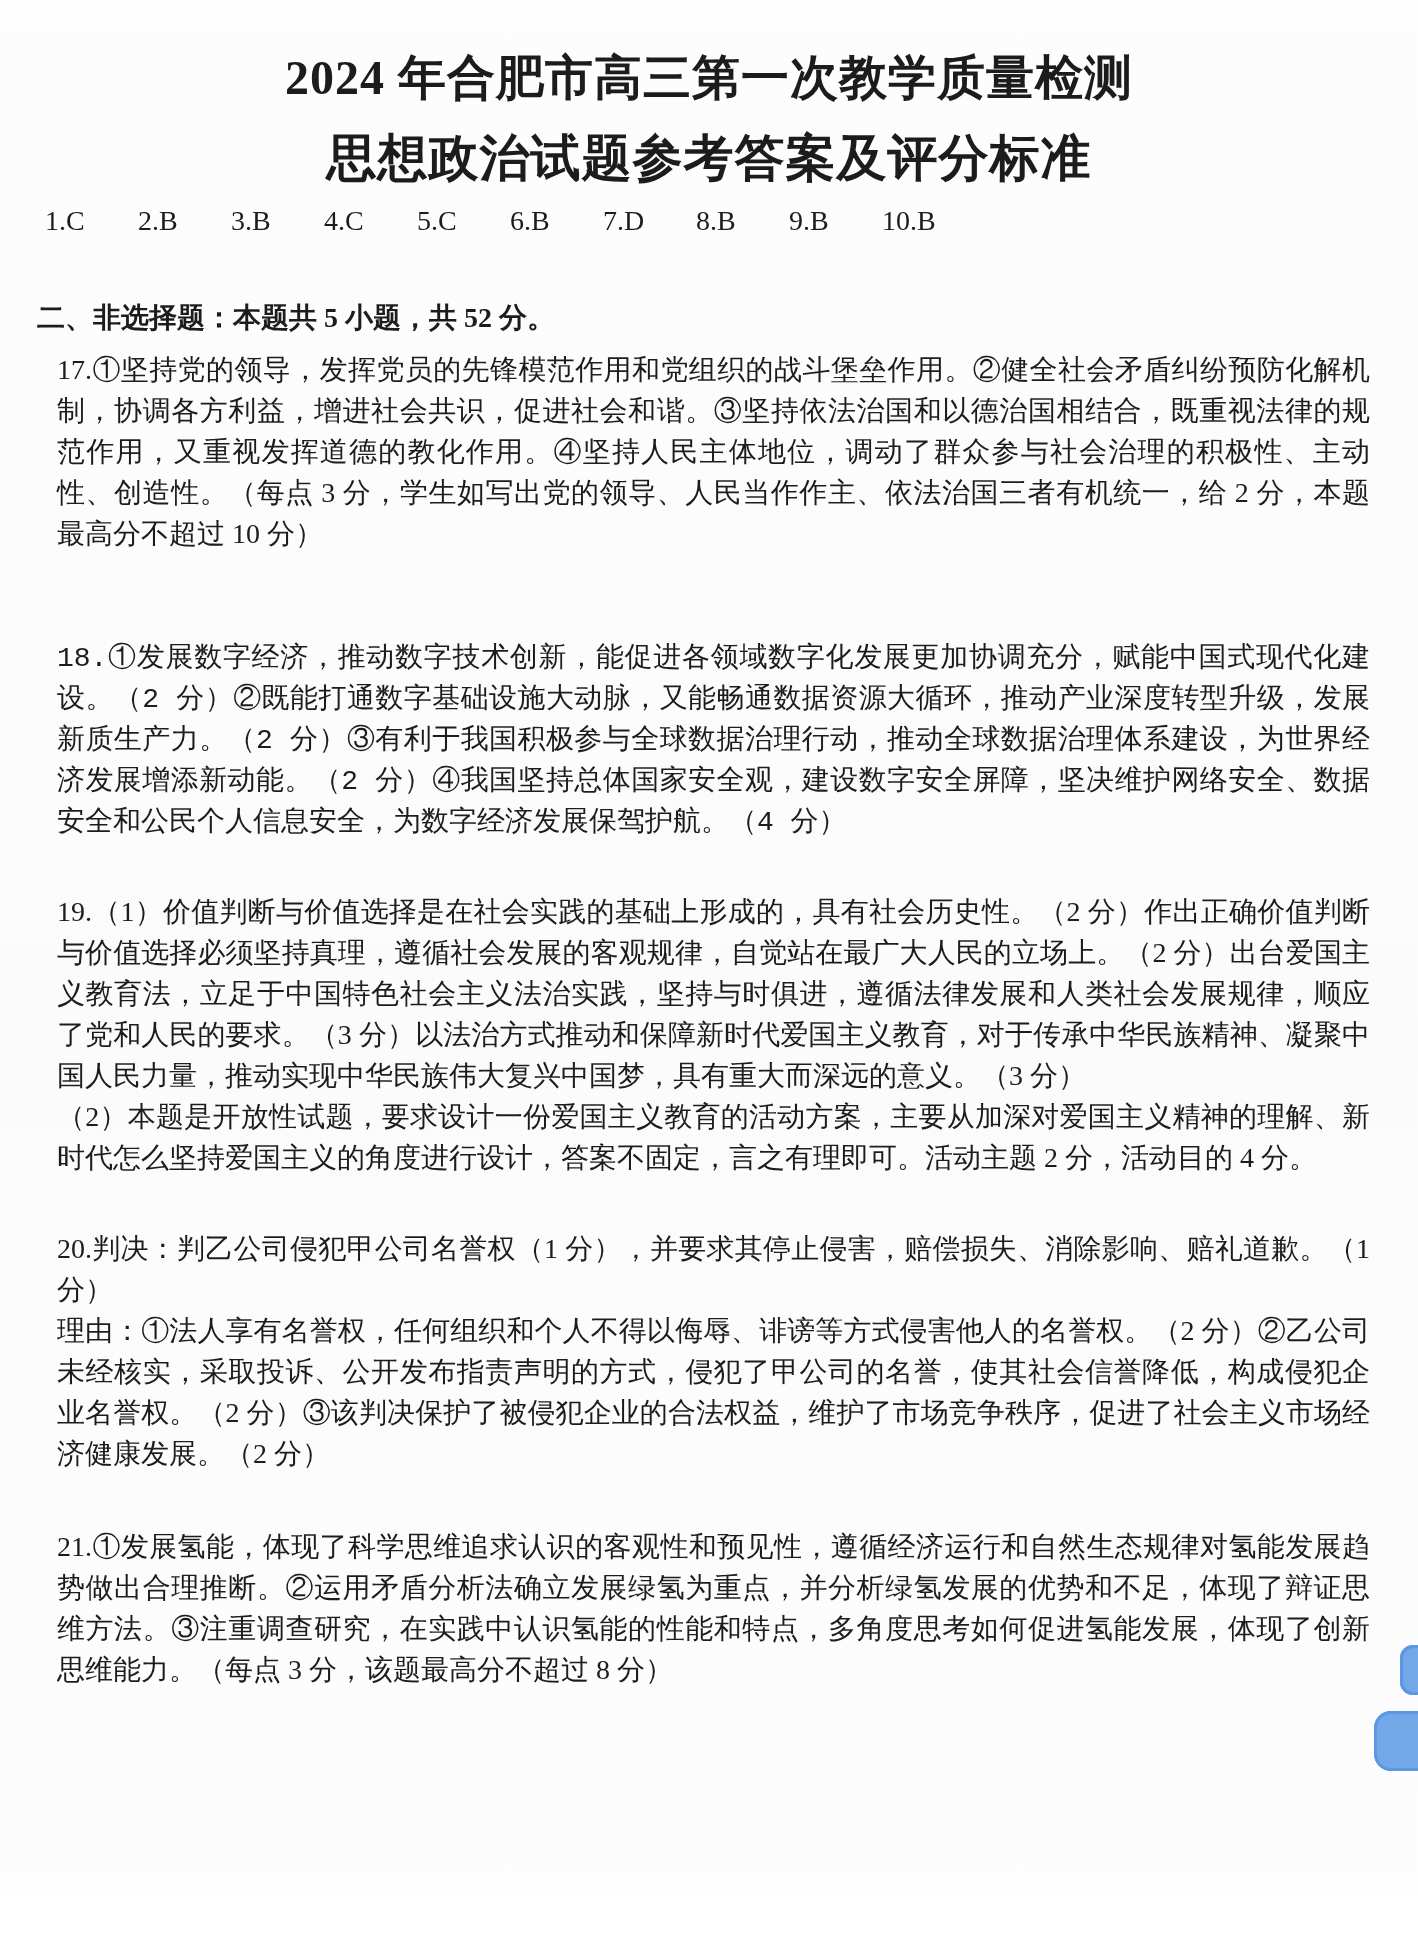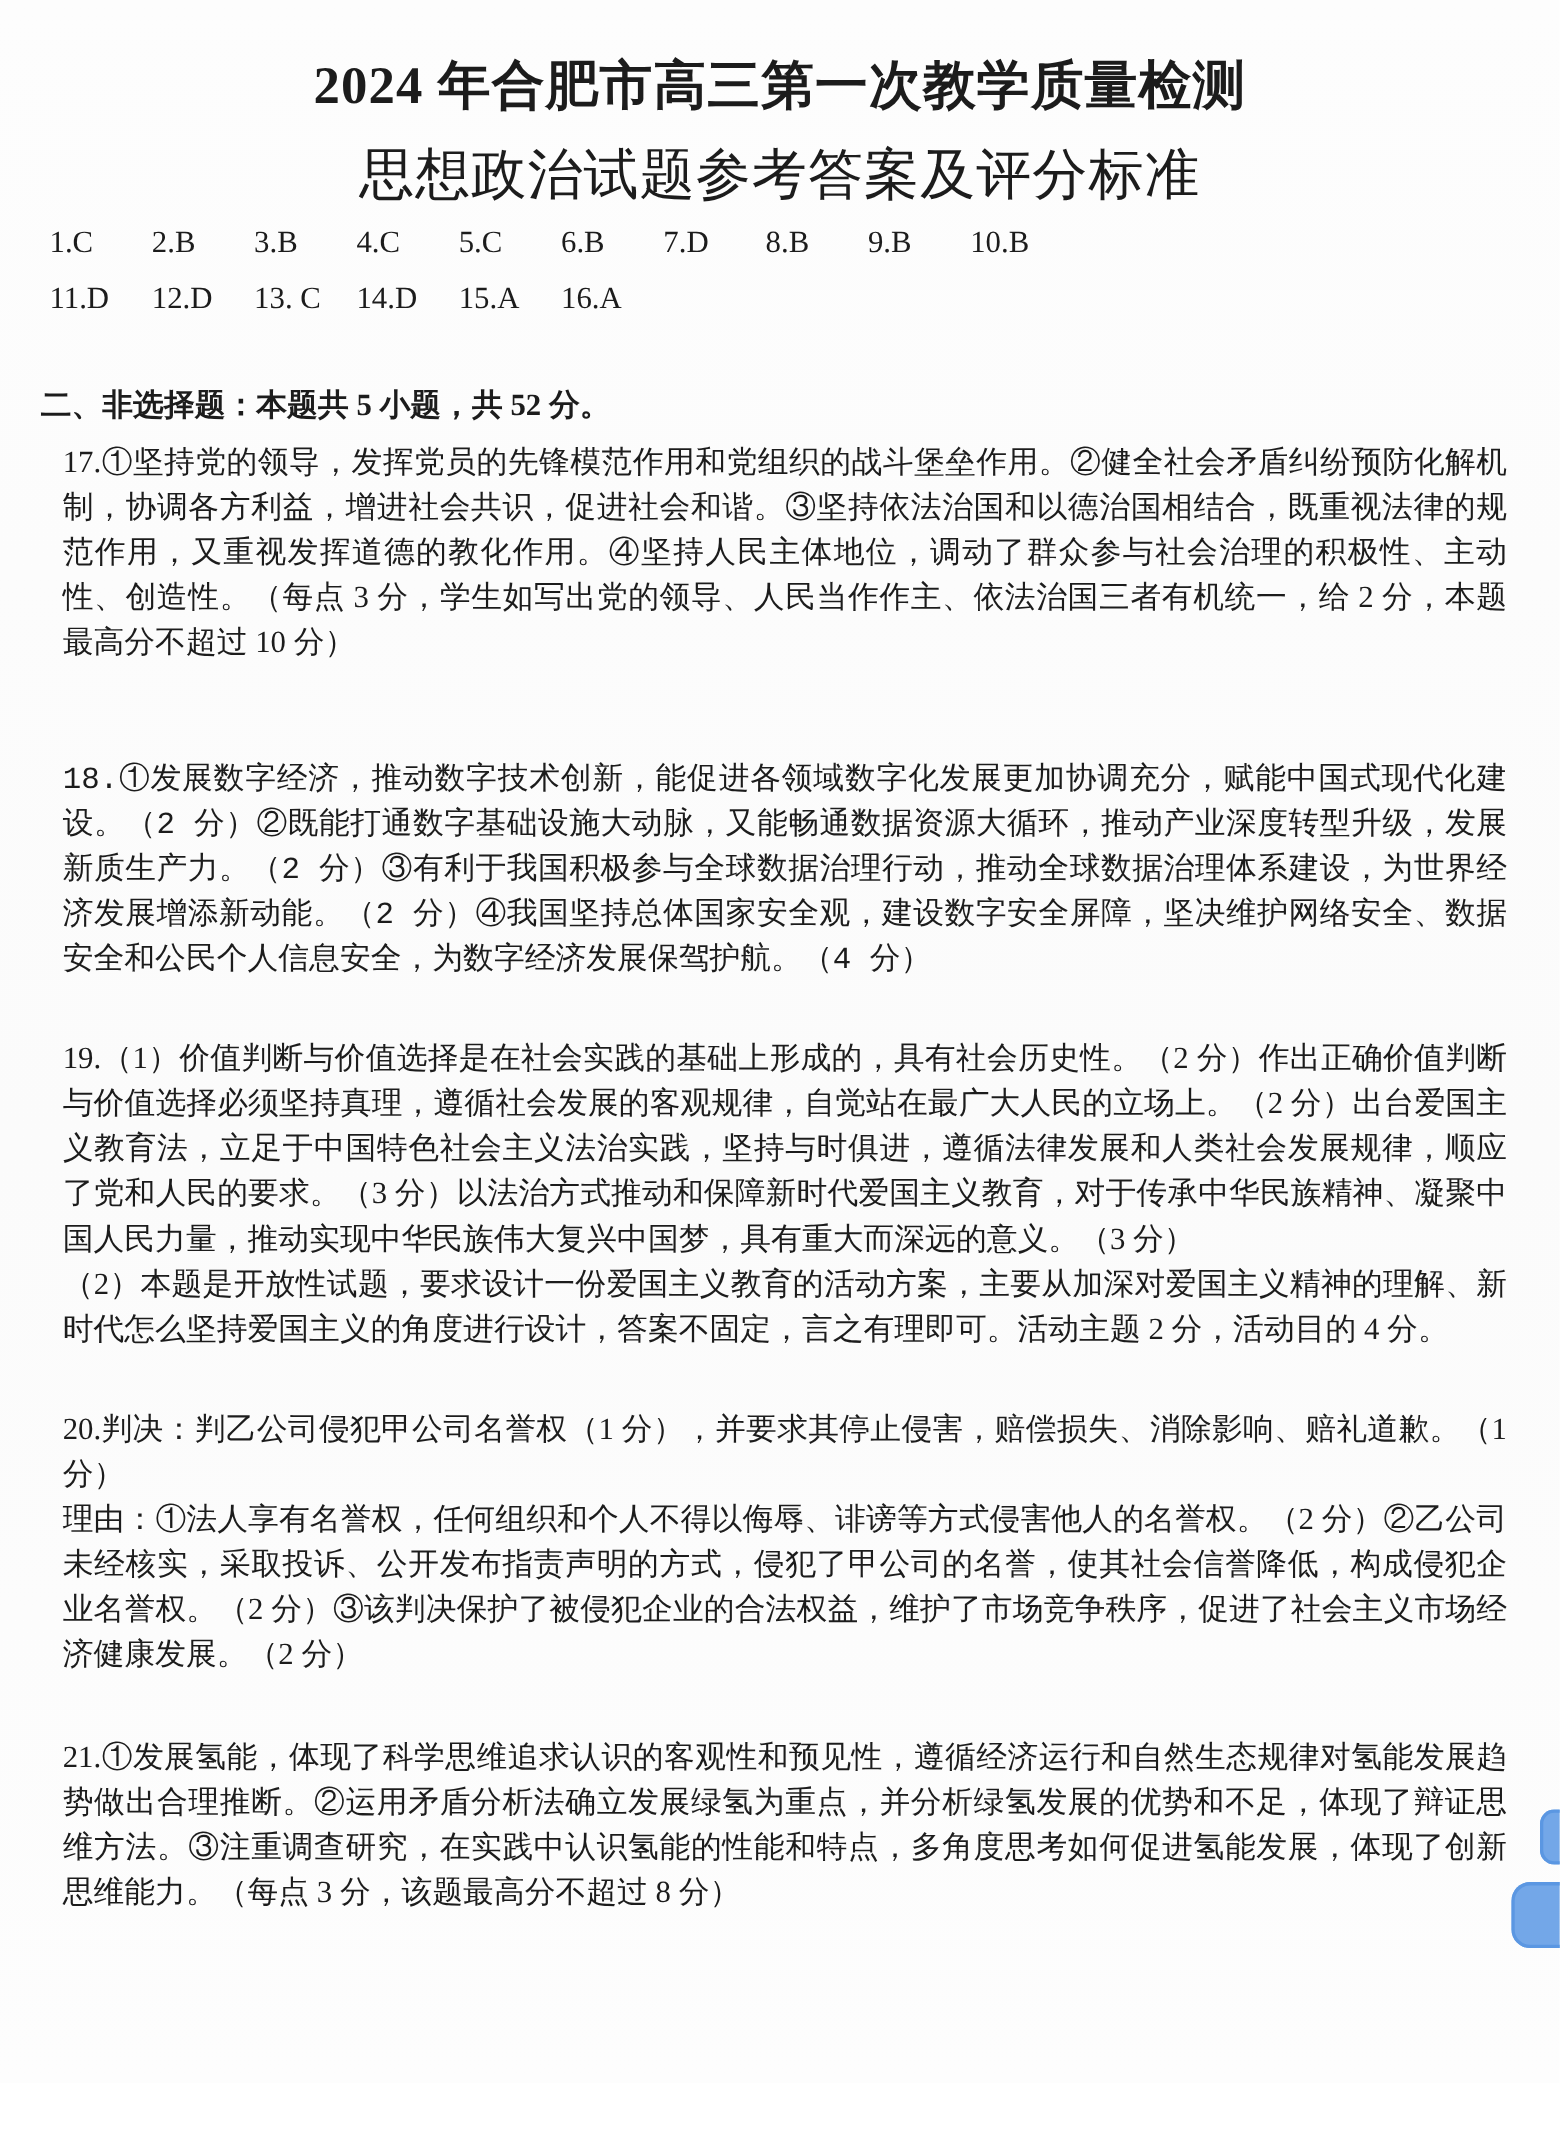--- a/index.html
+++ b/index.html
@@ -20,21 +20,21 @@
     margin: 46px 0 0 0;
     text-align: center;
     font-size: 48px;
     font-weight: 700;
     letter-spacing: 1px;
   }
   .title2 {
     margin: 15px 0 4px 0;
     text-align: center;
     font-size: 50px;
-    font-weight: 400;
+    font-weight: 700;
     letter-spacing: 1px;
   }
   .sec-heading {
     font-weight: 700;
     font-size: 28px;
     line-height: 46px;
     margin: 16px 48px 0 45px;
     padding-left: 83px;
     text-indent: -83px;
     text-align: justify;
@@ -113,28 +113,20 @@
     <span class="ans">3.B</span>
     <span class="ans">4.C</span>
     <span class="ans">5.C</span>
     <span class="ans">6.B</span>
     <span class="ans">7.D</span>
     <span class="ans">8.B</span>
     <span class="ans">9.B</span>
     <span class="ans">10.B</span>
   </div>
 
-  <div class="answers-row">
-    <span class="ans">11.D</span>
-    <span class="ans">12.D</span>
-    <span class="ans">13. C</span>
-    <span class="ans">14.D</span>
-    <span class="ans">15.A</span>
-    <span class="ans">16.A</span>
-  </div>
 
   <p class="sec-heading2">二、非选择题：本题共 5 小题，共 52 分。</p>
 
   <p class="para q17">17.①坚持党的领导，发挥党员的先锋模范作用和党组织的战斗堡垒作用。②健全社会矛盾纠纷预防化解机制，协调各方利益，增进社会共识，促进社会和谐。③坚持依法治国和以德治国相结合，既重视法律的规范作用，又重视发挥道德的教化作用。④坚持人民主体地位，调动了群众参与社会治理的积极性、主动性、创造性。（每点 3 分，学生如写出党的领导、人民当作作主、依法治国三者有机统一，给 2 分，本题最高分不超过 10 分）</p>
 
   <p class="para q18">18.①发展数字经济，推动数字技术创新，能促进各领域数字化发展更加协调充分，赋能中国式现代化建设。（2 分）②既能打通数字基础设施大动脉，又能畅通数据资源大循环，推动产业深度转型升级，发展新质生产力。（2 分）③有利于我国积极参与全球数据治理行动，推动全球数据治理体系建设，为世界经济发展增添新动能。（2 分）④我国坚持总体国家安全观，建设数字安全屏障，坚决维护网络安全、数据安全和公民个人信息安全，为数字经济发展保驾护航。（4 分）</p>
 
   <p class="para q19">19.（1）价值判断与价值选择是在社会实践的基础上形成的，具有社会历史性。（2 分）作出正确价值判断与价值选择必须坚持真理，遵循社会发展的客观规律，自觉站在最广大人民的立场上。（2 分）出台爱国主义教育法，立足于中国特色社会主义法治实践，坚持与时俱进，遵循法律发展和人类社会发展规律，顺应了党和人民的要求。（3 分）以法治方式推动和保障新时代爱国主义教育，对于传承中华民族精神、凝聚中国人民力量，推动实现中华民族伟大复兴中国梦，具有重大而深远的意义。（3 分）</p>
   <p class="para cont">（2）本题是开放性试题，要求设计一份爱国主义教育的活动方案，主要从加深对爱国主义精神的理解、新时代怎么坚持爱国主义的角度进行设计，答案不固定，言之有理即可。活动主题 2 分，活动目的 4 分。</p>
 

